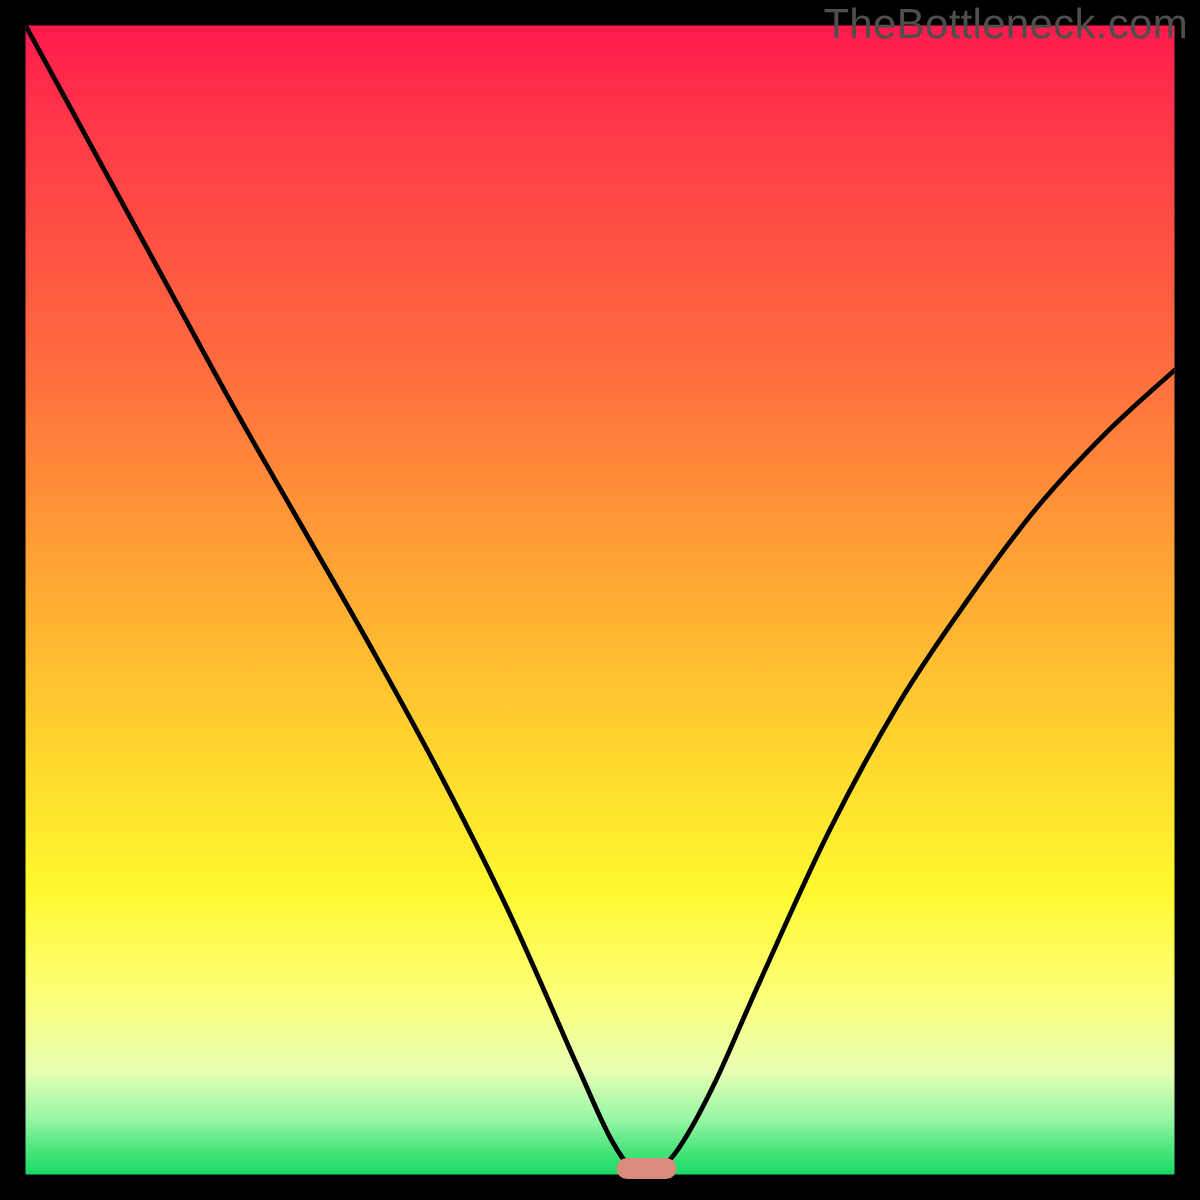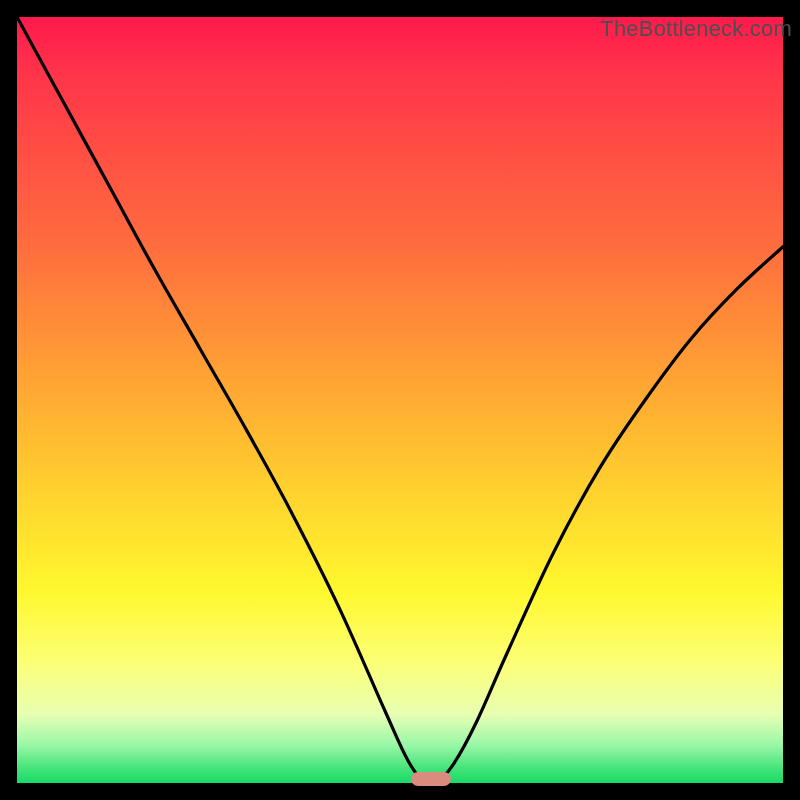--- a/index.html
+++ b/index.html
@@ -39,24 +39,23 @@
       #47e47a 98%,
       #18da67 100%
     );
   }
   .watermark {
     position: absolute;
     top: 0px;
     right: 8px;
     color: #4e4e4e;
     font-family: Arial, Helvetica, sans-serif;
-    font-size: 22px;
+    font-size: 28px;
     letter-spacing: 0.2px;
     user-select: none;
-    margin-top: 16px;
   }
   .curve {
     position: absolute;
     left: 17px;
     top: 17px;
     width: 766px;
     height: 766px;
     pointer-events: none;
   }
   .minimum-band {

